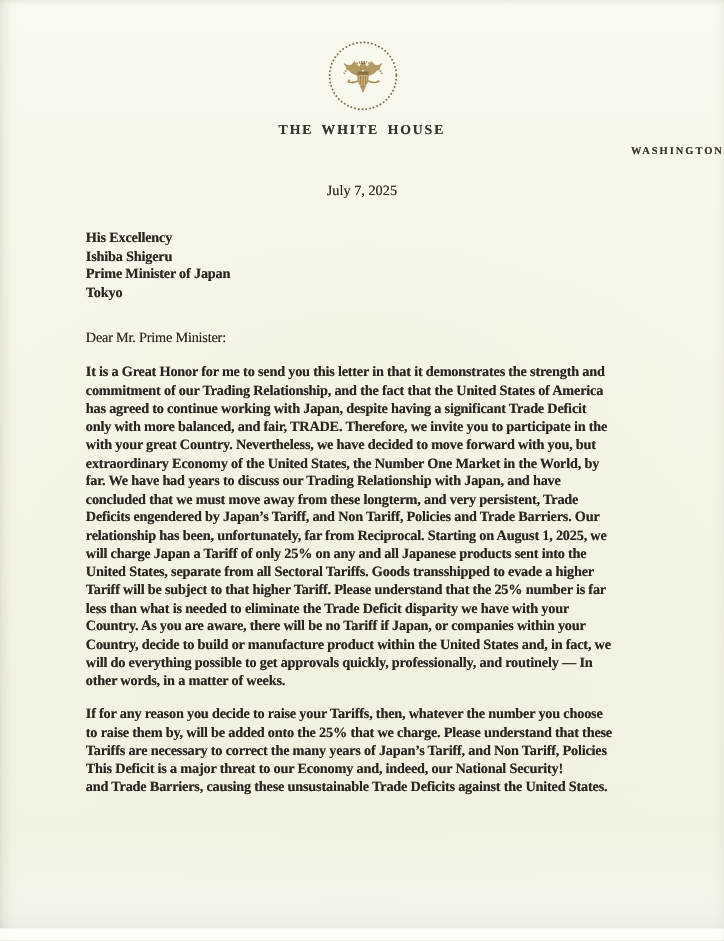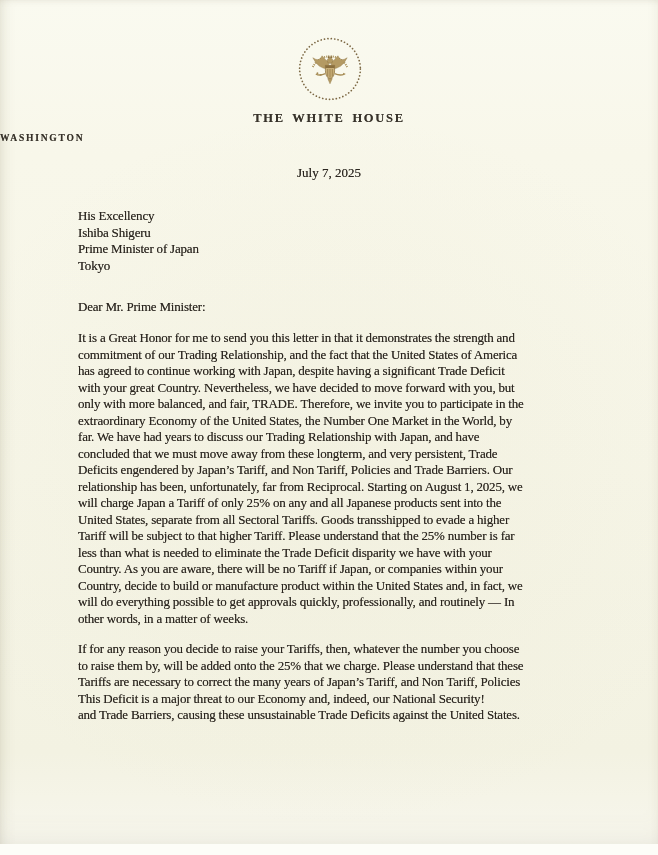--- a/index.html
+++ b/index.html
@@ -33,37 +33,37 @@
 
   .wh-title {
     position: absolute; top: 111px; left: 0; width: 100%;
     text-align: center;
     font-size: 12.5px; font-weight: bold;
     letter-spacing: 1.7px; word-spacing: 3px;
     color: #37322a;
   }
   .wh-sub {
     position: absolute; top: 133px; left: 0; width: 100%;
-    text-align: left;
+    text-align: right;
     font-size: 9.5px; font-weight: bold;
     letter-spacing: 1.8px;
     color: #37322a;
   }
   .date {
     position: absolute; top: 165px; left: 0; width: 100%;
     text-align: center;
     font-size: 13px;
   }
 
   .block { position: absolute; left: 78px; font-size: 13px; line-height: 16.5px; letter-spacing: -0.2px; }
   .recipient  { top: 208px; }
   .salutation { top: 299px; }
   .para1      { top: 330px; }
   .para2      { top: 641px; }
-  .line { white-space: pre; }
+  .line { white-space: pre; font-weight: bold; }
 </style>
 </head>
 <body>
 
 <div class="page">
 
   <svg class="seal" viewBox="0 0 100 100" xmlns="http://www.w3.org/2000/svg" aria-hidden="true">
 
     <circle cx="50" cy="50" r="46" fill="none" stroke="#7c6844" stroke-width="2.6" stroke-dasharray="0.1 5.1" stroke-linecap="round"></circle>
 
@@ -101,22 +101,22 @@
       <div class="line">Prime Minister of Japan</div>
       <div class="line">Tokyo</div>
     </div>
 
   <div class="block salutation ink">Dear Mr. Prime Minister:</div>
 
   <div class="block para1 ink">
       <div class="line">It is a Great Honor for me to send you this letter in that it demonstrates the strength and</div>
       <div class="line">commitment of our Trading Relationship, and the fact that the United States of America</div>
       <div class="line">has agreed to continue working with Japan, despite having a significant Trade Deficit</div>
+      <div class="line">only with more balanced, and fair, TRADE. Therefore, we invite you to participate in the</div>
       <div class="line">with your great Country. Nevertheless, we have decided to move forward with you, but</div>
-      <div class="line">only with more balanced, and fair, TRADE. Therefore, we invite you to participate in the</div>
       <div class="line">extraordinary Economy of the United States, the Number One Market in the World, by</div>
       <div class="line">far. We have had years to discuss our Trading Relationship with Japan, and have</div>
       <div class="line">concluded that we must move away from these longterm, and very persistent, Trade</div>
       <div class="line">Deficits engendered by Japan’s Tariff, and Non Tariff, Policies and Trade Barriers. Our</div>
       <div class="line">relationship has been, unfortunately, far from Reciprocal. Starting on August 1, 2025, we</div>
       <div class="line">will charge Japan a Tariff of only 25% on any and all Japanese products sent into the</div>
       <div class="line">United States, separate from all Sectoral Tariffs. Goods transshipped to evade a higher</div>
       <div class="line">Tariff will be subject to that higher Tariff. Please understand that the 25% number is far</div>
       <div class="line">less than what is needed to eliminate the Trade Deficit disparity we have with your</div>
       <div class="line">Country. As you are aware, there will be no Tariff if Japan, or companies within your</div>

